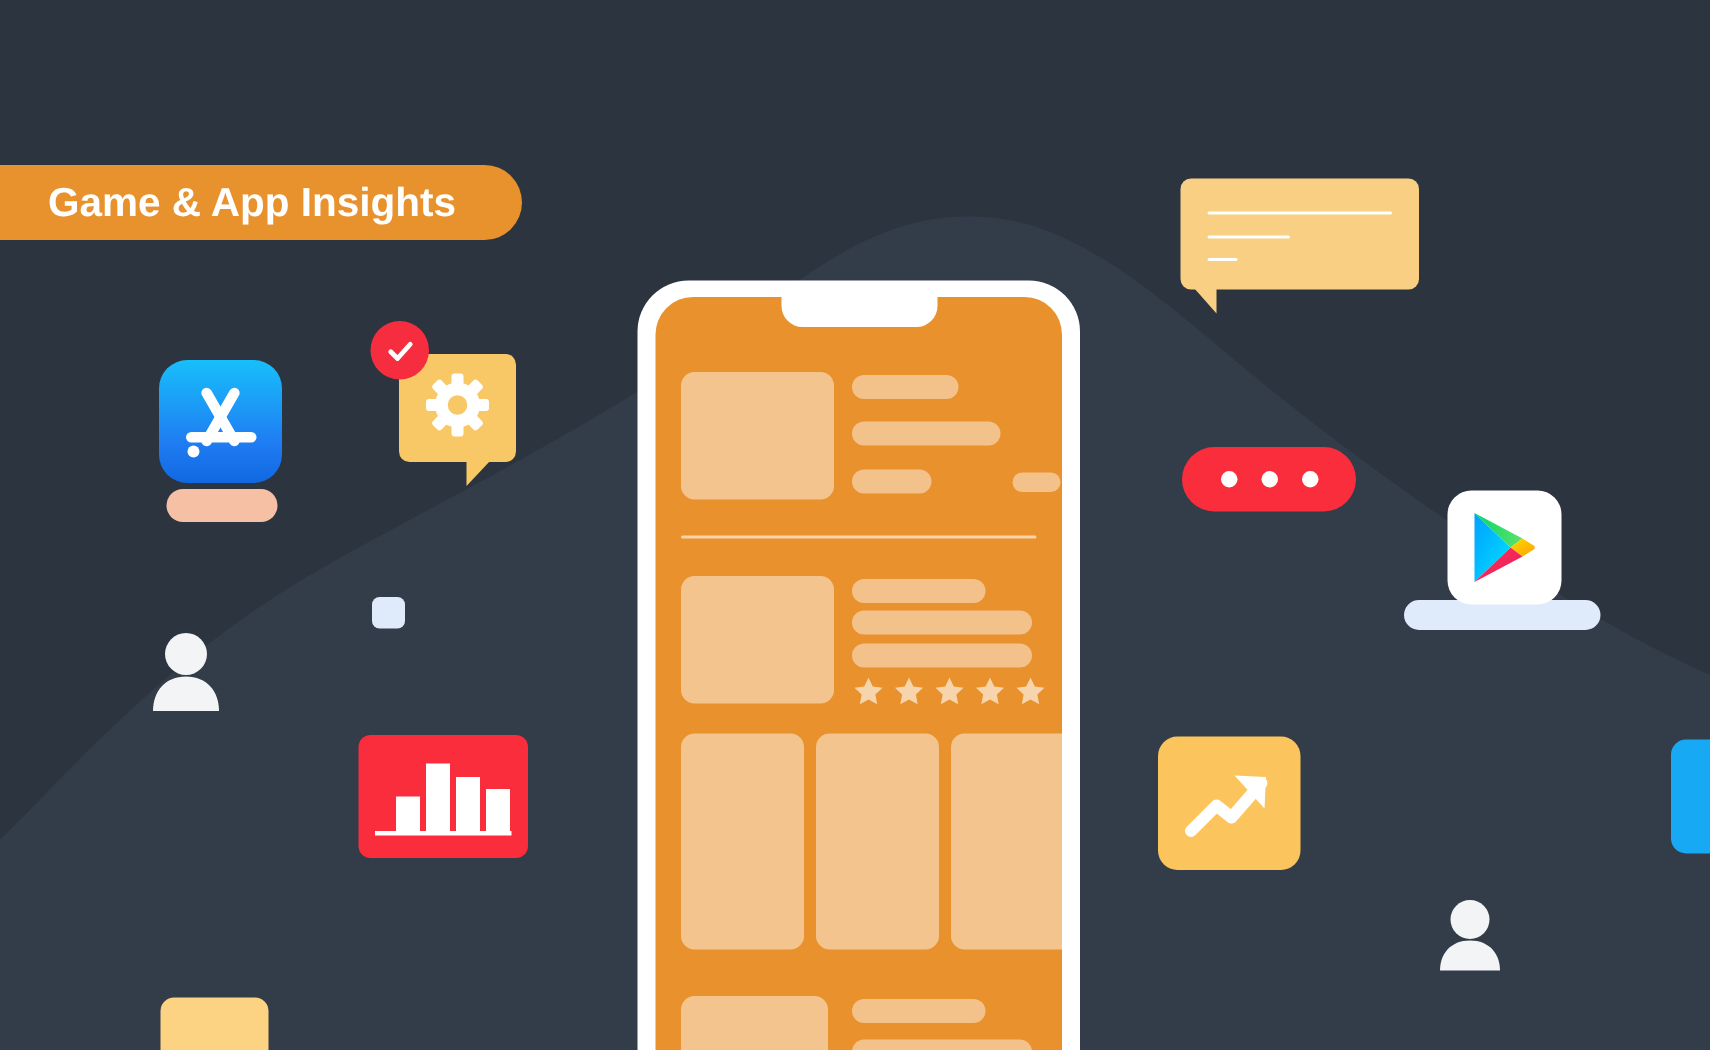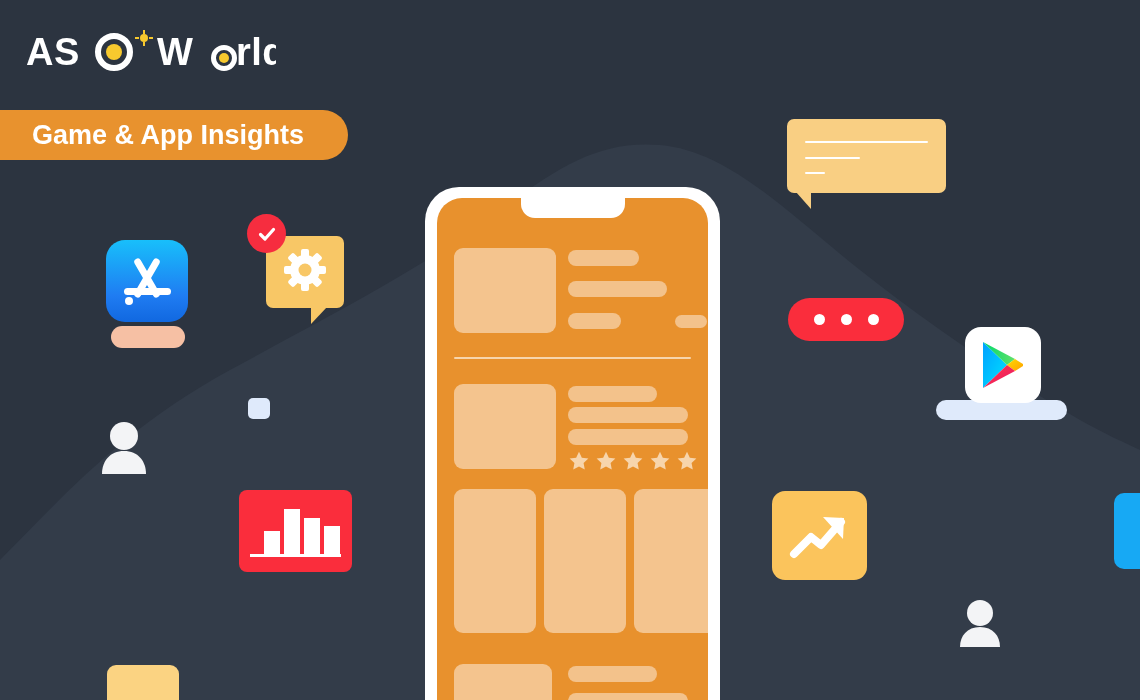--- a/index.html
+++ b/index.html
@@ -215,38 +215,20 @@
 
 <div id="stage">
 
   <svg class="wave-layer" viewBox="0 0 1140 700" preserveAspectRatio="none">
     <path d="M0,700 L0,560 C60,500 120,430 230,370 C340,310 420,270 500,210
              C560,166 600,140 660,145 C730,151 790,215 860,270
              C930,325 1010,380 1080,420 C1105,434 1125,443 1140,450
              L1140,700 Z" fill="#333c49"></path>
   </svg>
 
-  <div class="logo">
-    <svg class="logo-svg" width="250" height="48" viewBox="0 0 250 48">
-      <text x="0" y="36" fill="#ffffff" font-family="Liberation Sans, sans-serif" font-size="38" font-weight="bold" letter-spacing="0.5">AS</text>
-      <circle cx="88" cy="23" r="16" fill="none" stroke="#ffffff" stroke-width="6"></circle>
-      <circle cx="88" cy="23" r="8" fill="#f7c92e"></circle>
-      <g>
-        <circle cx="118" cy="9" r="4" fill="#f7c92e"></circle>
-        <rect x="117" y="1" width="2" height="4" fill="#f7c92e"></rect>
-        <rect x="117" y="13" width="2" height="4" fill="#f7c92e"></rect>
-        <rect x="109" y="8" width="4" height="2" fill="#f7c92e"></rect>
-        <rect x="123" y="8" width="4" height="2" fill="#f7c92e"></rect>
-      </g>
-      <text x="131" y="36" fill="#ffffff" font-family="Liberation Sans, sans-serif" font-size="38" font-weight="bold" letter-spacing="0.5">W</text>
-      <circle cx="198" cy="29" r="10.5" fill="none" stroke="#ffffff" stroke-width="5"></circle>
-      <circle cx="198" cy="29" r="5" fill="#f7c92e"></circle>
-      <text x="210" y="36" fill="#ffffff" font-family="Liberation Sans, sans-serif" font-size="38" font-weight="bold" letter-spacing="0.5">rld</text>
-    </svg>
-  </div>
 
   <div class="banner">
     <span class="banner-text">Game &amp; App Insights</span>
   </div>
 
   <div class="appstore-shadow"></div>
   <div class="appstore">
     <svg width="82" height="82" viewBox="0 0 82 82">
       <g fill="#ffffff">
         <rect x="18" y="48" width="47" height="7" rx="3.5"></rect>

